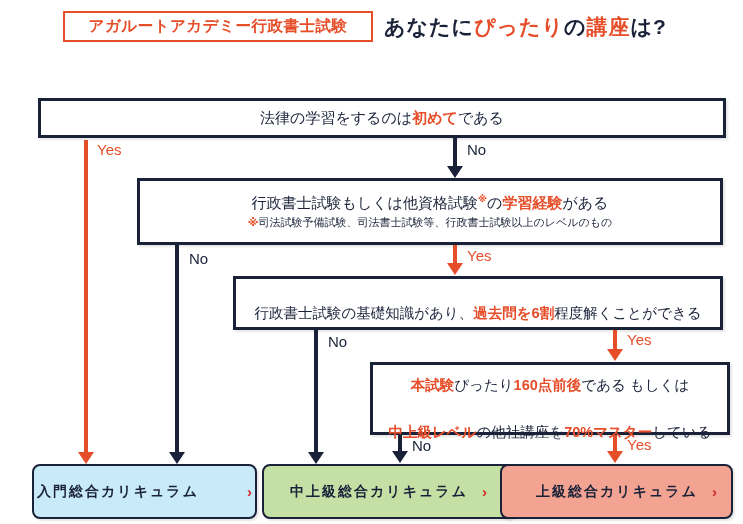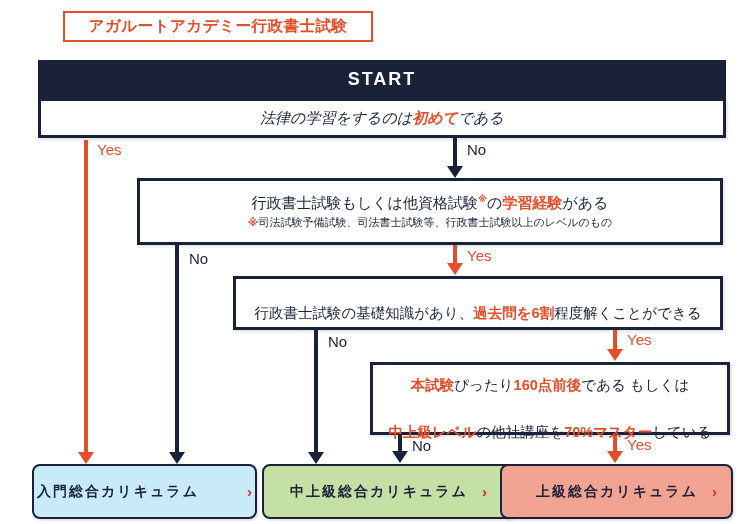--- a/index.html
+++ b/index.html
@@ -38,21 +38,21 @@
     display: flex; align-items: center; justify-content: center;
   }
   .qbox {
     position: absolute; background: #ffffff;
     border: 3px solid #1a2239;
     display: flex; flex-direction: column; align-items: center; justify-content: center;
     text-align: center; box-shadow: 2px 2px 2px rgba(0,0,0,0.10);
   }
   .qbox .main { font-size: 15px; line-height: 1.45; white-space: nowrap; }
   .qbox .foot { font-size: 11px; line-height: 1.5; white-space: nowrap; }
-  #q1 { left: 38px;  top: 98px;  width: 688px; height: 40px; font-style: italic; }
+  #q1 { left: 38px;  top: 98px;  width: 688px; height: 40px; }
   #q2 { left: 137px; top: 178px; width: 586px; height: 67px; }
   #q3 { left: 233px; top: 276px; width: 490px; height: 54px; }
   #q3 .main, #q4 .main { font-size: 14.5px; margin-top: 21px; }
   #q4 { left: 370px; top: 362px; width: 360px; height: 73px; }
   #q4 .main { line-height: 1.75; }
 
   
   .stem { position: absolute; width: 4px; }
   .stem.navy { background: #1a2239; }
   .stem.red  { background: #e64d29; }
@@ -83,22 +83,28 @@
     color: #d42b2b; font-size: 15px; font-weight: 700;
     margin-left: 14px; letter-spacing: 0;
   }
 </style>
 </head>
 <body>
 
 <div id="canvas">
 
   <div class="badge">アガルートアカデミー行政書士試験</div>
+  <div class="title">
+      <span>あなたに</span>
+      <span class="accent">ぴったり</span>
+      <span>の</span>
+      <span class="accent">講座</span>
+      <span>は?</span>
+    </div>
 
-  <div class="start-bar">START</div>
 
   <div class="qbox" id="q1">
     <div class="main"><span>法律の学習をするのは</span><span class="accent">初めて</span><span>である</span></div>
   </div>
 
   <div class="qbox" id="q2">
     <div class="main"><span>行政書士試験もしくは他資格試験</span><sup class="accent">※</sup><span>の</span><span class="accent">学習経験</span><span>がある</span></div>
     <div class="foot"><span class="accent">※</span><span>司法試験予備試験、司法書士試験等、行政書士試験以上のレベルのもの</span></div>
   </div>
 

